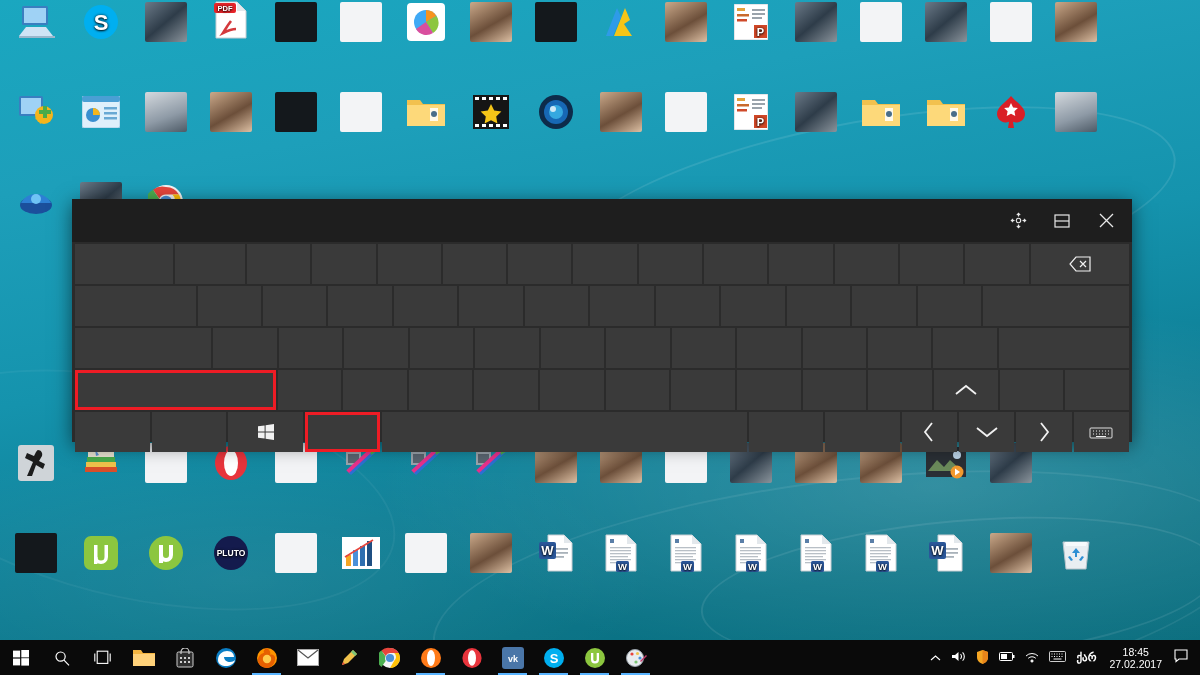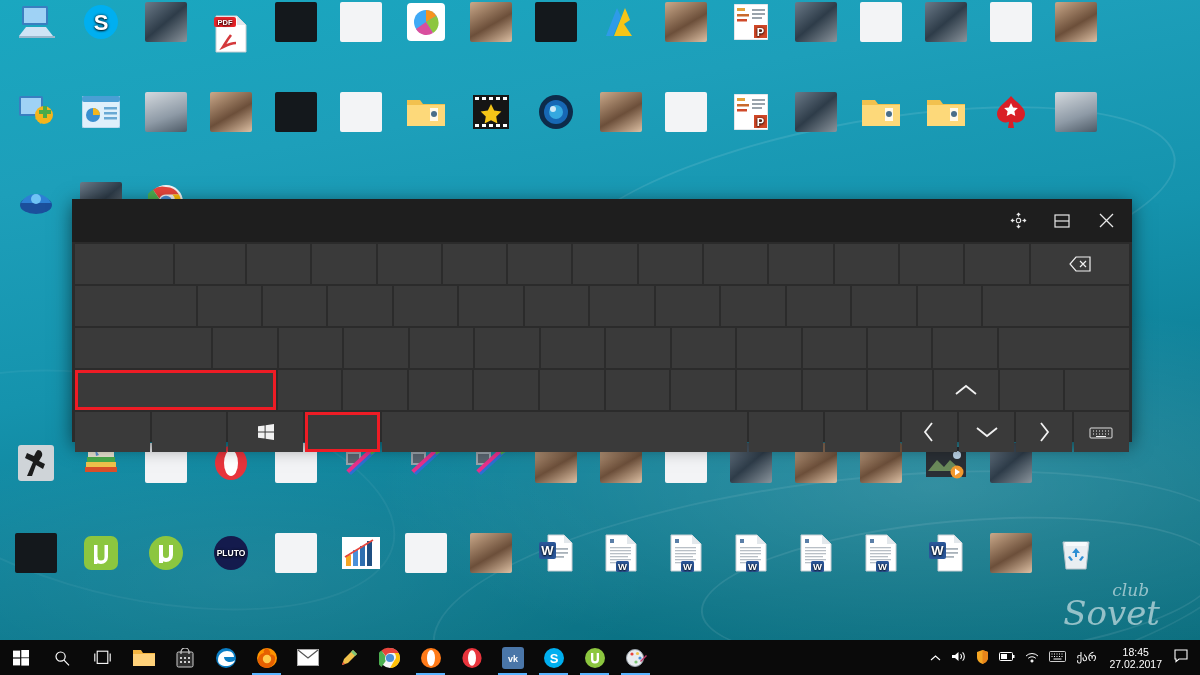--- a/index.html
+++ b/index.html
@@ -129,21 +129,21 @@
             <circle cx="19" cy="19" r="17" fill="#00aff0"></circle>
             <text x="19" y="27" font-size="22" font-family="Liberation Sans, sans-serif" font-weight="bold" fill="#fff" text-anchor="middle">S</text>
           </svg>
         </div>
         <span class="lbl"></span>
       </div>
       <div class="dicon" style="left: 132px; top: 2px;">
         <div class="thumb t-photo"></div>
         <span class="lbl"></span>
       </div>
-      <div class="dicon" style="left: 197px; top: 14px;">
+      <div class="dicon" style="left: 197px; top: 0;">
         <div class="thumb t-none">
           <svg width="34" height="38" viewBox="0 0 34 38">
             <path d="M2 1h21l9 9v27H2z" fill="#fff" stroke="#c9ced3"></path>
             <path d="M23 1l9 9h-9z" fill="#e3e8ec"></path>
             <rect x="0" y="2" width="22" height="10" rx="2" fill="#e8252a"></rect>
             <text x="11" y="10" font-size="7.5" font-family="Liberation Sans, sans-serif" font-weight="bold" fill="#fff" text-anchor="middle">PDF</text>
             <path d="M17 20c-4 5-6 9-8 12 4-2 9-4 13-4" fill="none" stroke="#d4393c" stroke-width="2.6"></path>
           </svg>
         </div>
         <span class="lbl"></span>
@@ -710,24 +710,20 @@
             <path d="M4 7h26l-3 27H7z" fill="#e9eef2" stroke="#b8c4cc"></path>
             <path d="M6 7h22l-1 4H7z" fill="#f7fafc"></path>
             <path d="M17 13l4 5h-3v4h-2v-4h-3z" fill="#2e8fd4"></path>
             <path d="M12 26l-3-4 2-1 3 4zM22 26l3-4-2-1-3 4z" fill="#2e8fd4"></path>
           </svg>
         </div>
         <span class="lbl"></span>
       </div>
     </div>
 
-  <div id="watermark">
-    <span class="w1">club</span>
-    <span class="w2">Sovet</span>
-  </div>
 
   <div id="osk">
     <div id="osk-title">
       <div class="tbtn">
         <svg width="17" height="17" viewBox="0 0 17 17" fill="none" stroke="#e8e8e8" stroke-width="1.1">
           <circle cx="8.5" cy="8.5" r="2.2"></circle>
           <path d="M8.5 1.5v3M8.5 12.5v3M1.5 8.5h3M12.5 8.5h3"></path>
           <path d="M6.8 3.2L8.5 1.3l1.7 1.9M6.8 13.8l1.7 1.9 1.7-1.9M3.2 6.8L1.3 8.5l1.9 1.7M13.8 6.8l1.9 1.7-1.9 1.7"></path>
         </svg>
       </div>
@@ -1131,21 +1127,21 @@
             <circle cx="10" cy="10" r="8.5" fill="#e8ecef" stroke="#9aa3ab"></circle>
             <circle cx="7" cy="6" r="1.6" fill="#e8453c"></circle>
             <circle cx="12.5" cy="5.5" r="1.6" fill="#f0c24b"></circle>
             <circle cx="15" cy="10" r="1.6" fill="#4a90d9"></circle>
             <circle cx="11" cy="14" r="1.6" fill="#7cc576"></circle>
             <path d="M15 13l6-6 1 1-6 6z" fill="#c03a6b"></path>
           </svg>
         </div>
       </div>
     <div id="tb-right">
-      <div id="tray-icons" style="display: flex; align-items: center;">
+      <div id="tray-icons" style="display: flex; align-items: center; font-weight: bold;">
           <div class="tray"><svg width="11" height="8" viewBox="0 0 11 8" fill="none" stroke="#fff" stroke-width="1.1">
               <path d="M1 6l4.5-4L10 6"></path>
             </svg></div>
           <div class="tray"><svg width="15" height="13" viewBox="0 0 15 13" fill="#fff">
               <path d="M1 5h3l3.5-3v9L4 8H1z"></path>
               <path d="M9.5 4.2a3.2 3.2 0 0 1 0 4.6" fill="none" stroke="#fff" stroke-width="1.1"></path>
               <path d="M11.6 2.3a6 6 0 0 1 0 8.4" fill="none" stroke="#fff" stroke-width="1.1"></path>
             </svg></div>
           <div class="tray"><svg width="13" height="14" viewBox="0 0 13 14">
               <path d="M6.5 0L12 2v5c0 4-3 6-5.5 7C4 13 1 11 1 7V2z" fill="#f5a623"></path>

